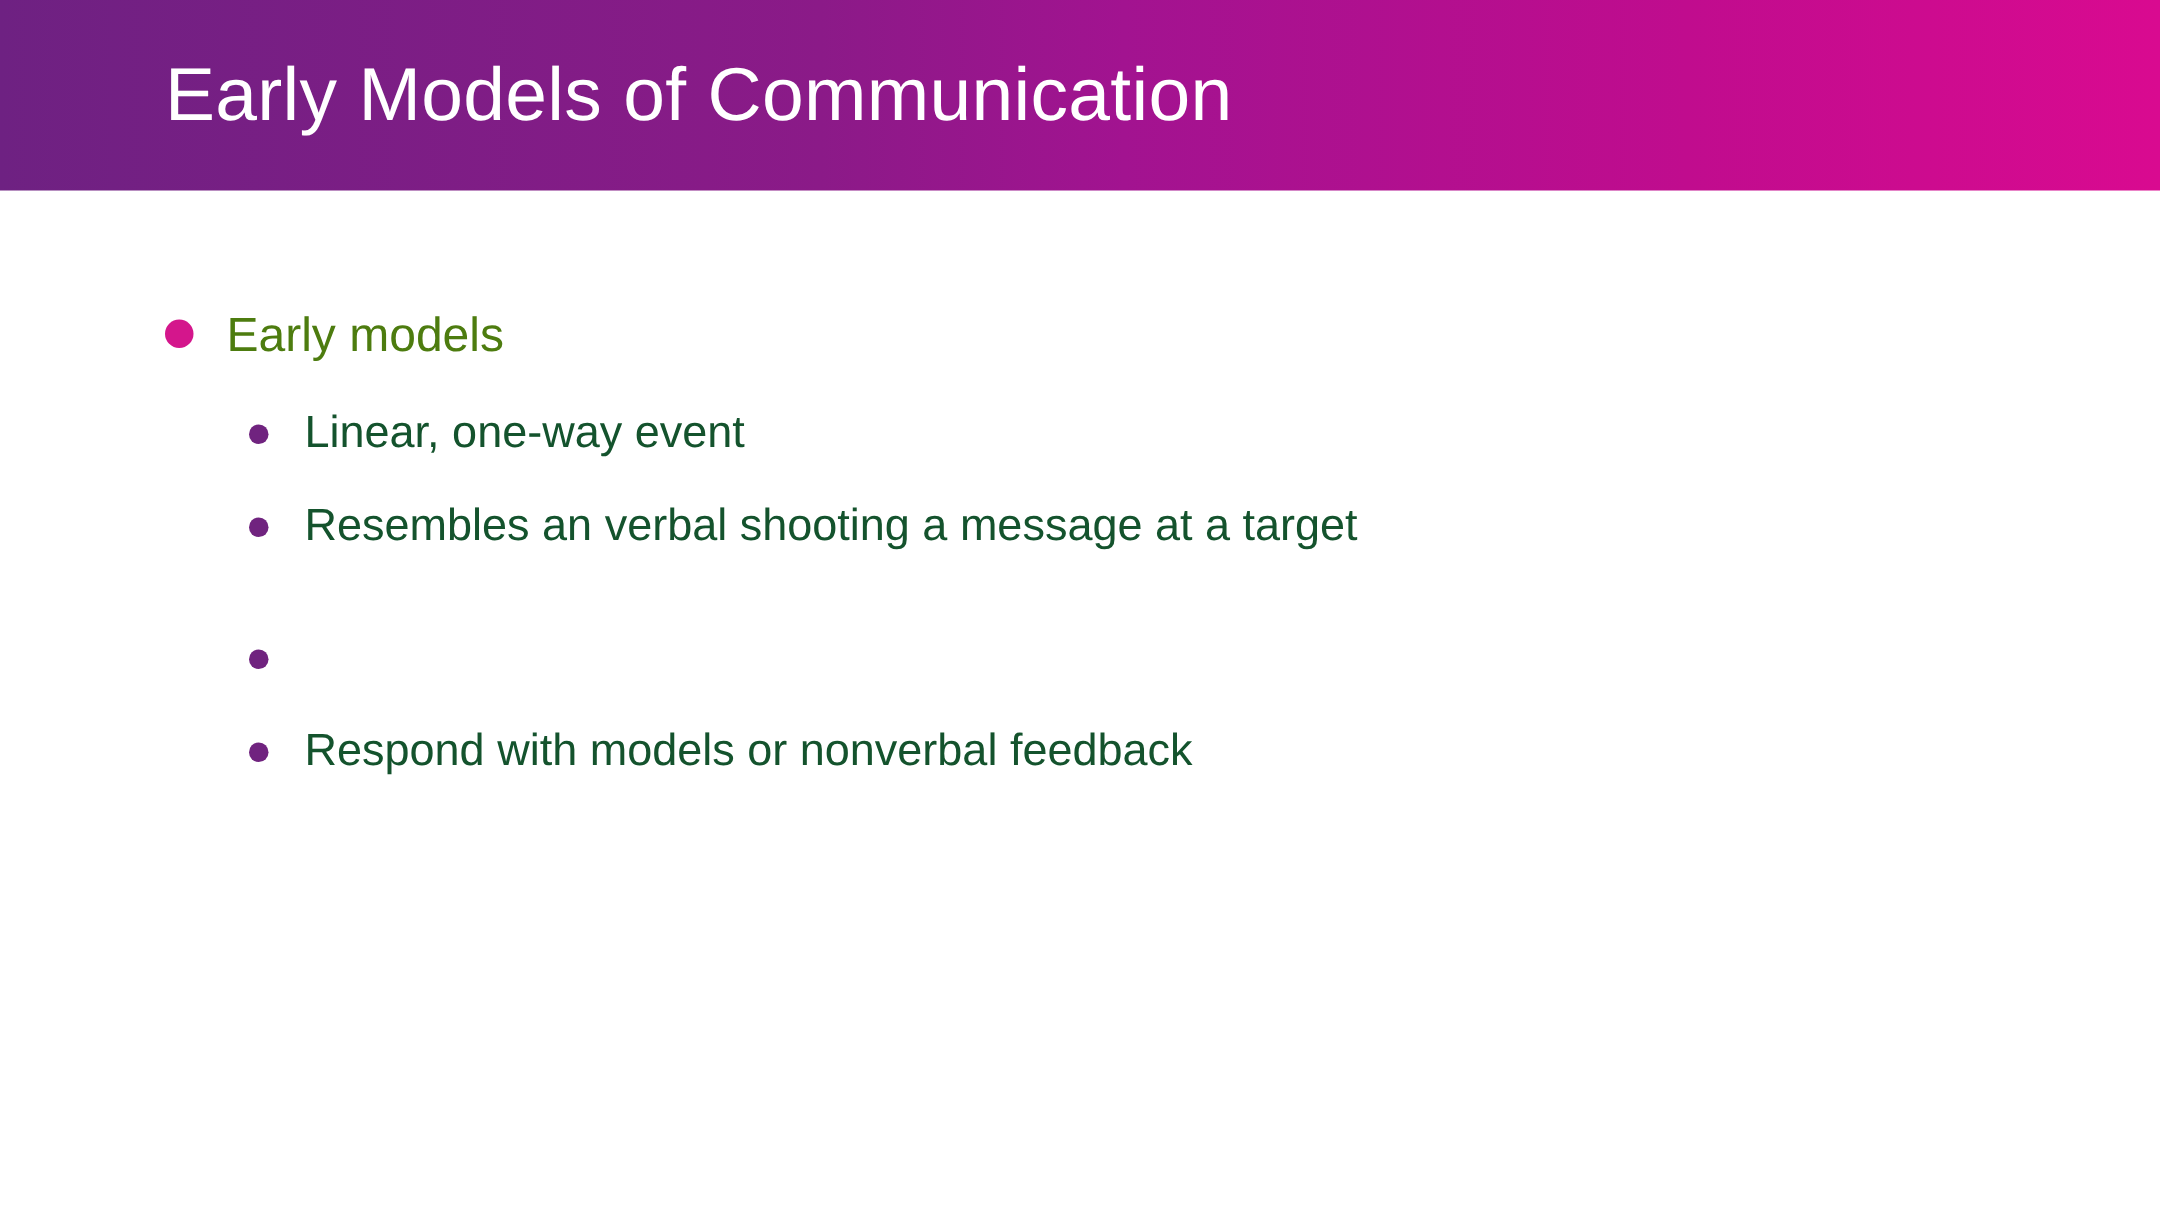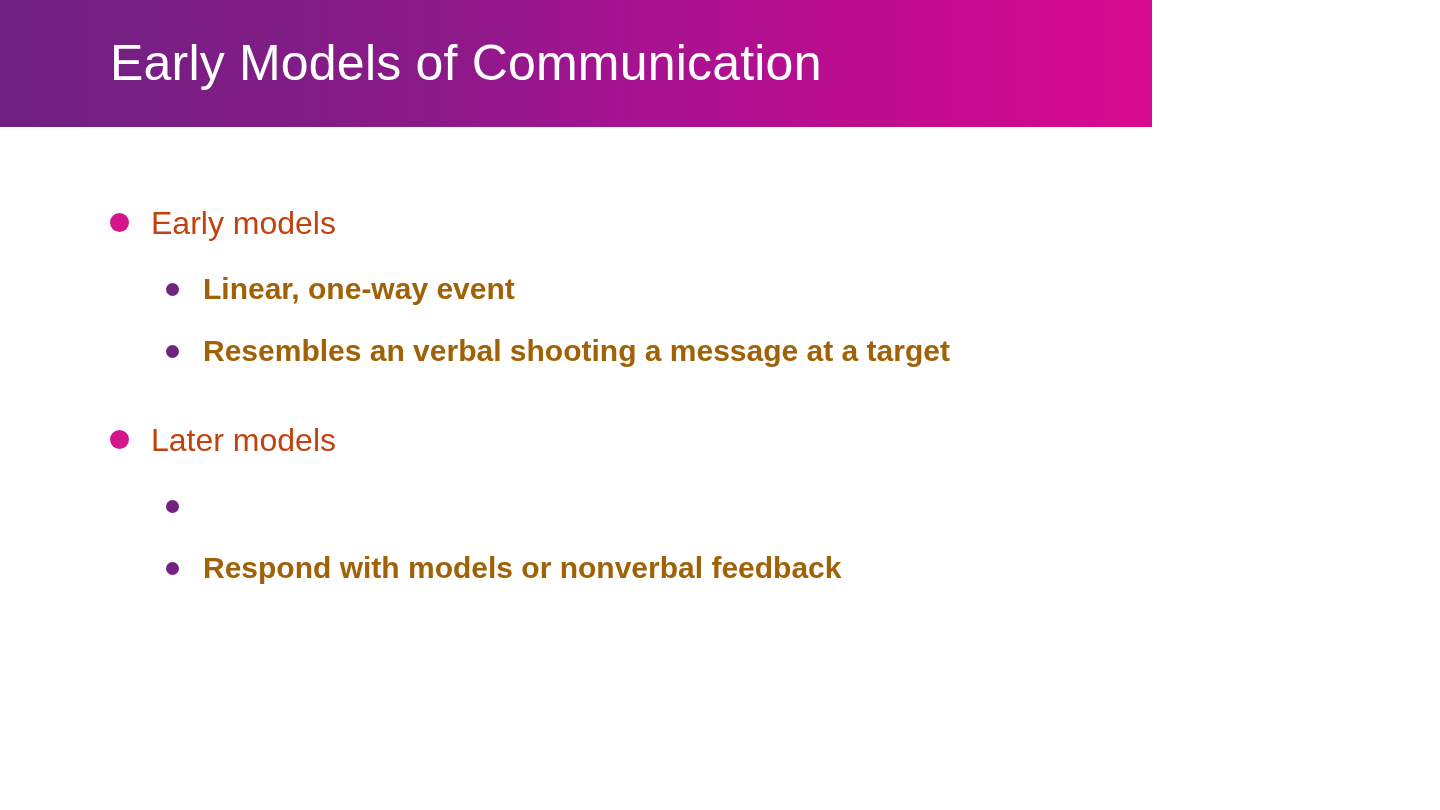--- a/index.html
+++ b/index.html
@@ -17,21 +17,21 @@
     position: relative;
     width: 1440px;
     height: 810px;
     background: #ffffff;
   }
   
   .title-banner {
     position: absolute;
     left: 0;
     top: 0;
-    width: 1152px;
+    width: 1440px;
     height: 127px;
     background: linear-gradient(90deg, #6E2182 0%, #8B1A88 38%, #A21390 52%, #C00C8E 78%, #D90A90 100%);
     display: flex;
     align-items: center;
   }
   .slide-title {
     margin: 0;
     padding: 0 0 0 110px;
     color: #ffffff;
     font-family: "Liberation Sans", sans-serif;
@@ -76,21 +76,21 @@
     height: 19px;
     border-radius: 50%;
     background: #D4168C;
     margin-top: 11px;
     margin-right: 22px;
   }
   .text-l1 {
     font-family: "Liberation Sans", sans-serif;
     font-size: 32px;
     font-weight: 400;
-    color: #c2410c;
+    color: #4d7c0f;
     line-height: 42px;
     white-space: nowrap;
   }
   
   .sub-list {
     margin: 0;
     padding: 0;
   }
   .row-l2 {
     display: flex;
@@ -107,22 +107,22 @@
     width: 13px;
     height: 13px;
     border-radius: 50%;
     background: #70237F;
     margin-top: 14px;
     margin-right: 24px;
   }
   .text-l2 {
     font-family: "Liberation Sans", sans-serif;
     font-size: 30px;
-    font-weight: 700;
-    color: #a16207;
+    font-weight: 400;
+    color: #14532d;
     line-height: 40px;
     white-space: nowrap;
   }
 </style>
 </head>
 <body>
 
 <div class="slide">
 
   <div class="title-banner">
@@ -143,24 +143,20 @@
             <span class="text-l2">Linear, one-way event</span>
           </div>
           <div class="row-l2">
             <span class="bullet-l2"></span>
             <span class="text-l2">Resembles an verbal shooting a message at a target</span>
           </div>
         </div>
       </div>
 
       <div class="group">
-        <div class="row-l1">
-          <span class="bullet-l1"></span>
-          <span class="text-l1">Later models</span>
-        </div>
         <div class="sub-list">
           <div class="row-l2 first">
             <span class="bullet-l2"></span>
           </div>
           <div class="row-l2">
             <span class="bullet-l2"></span>
             <span class="text-l2">Respond with models or nonverbal feedback</span>
           </div>
         </div>
       </div>

